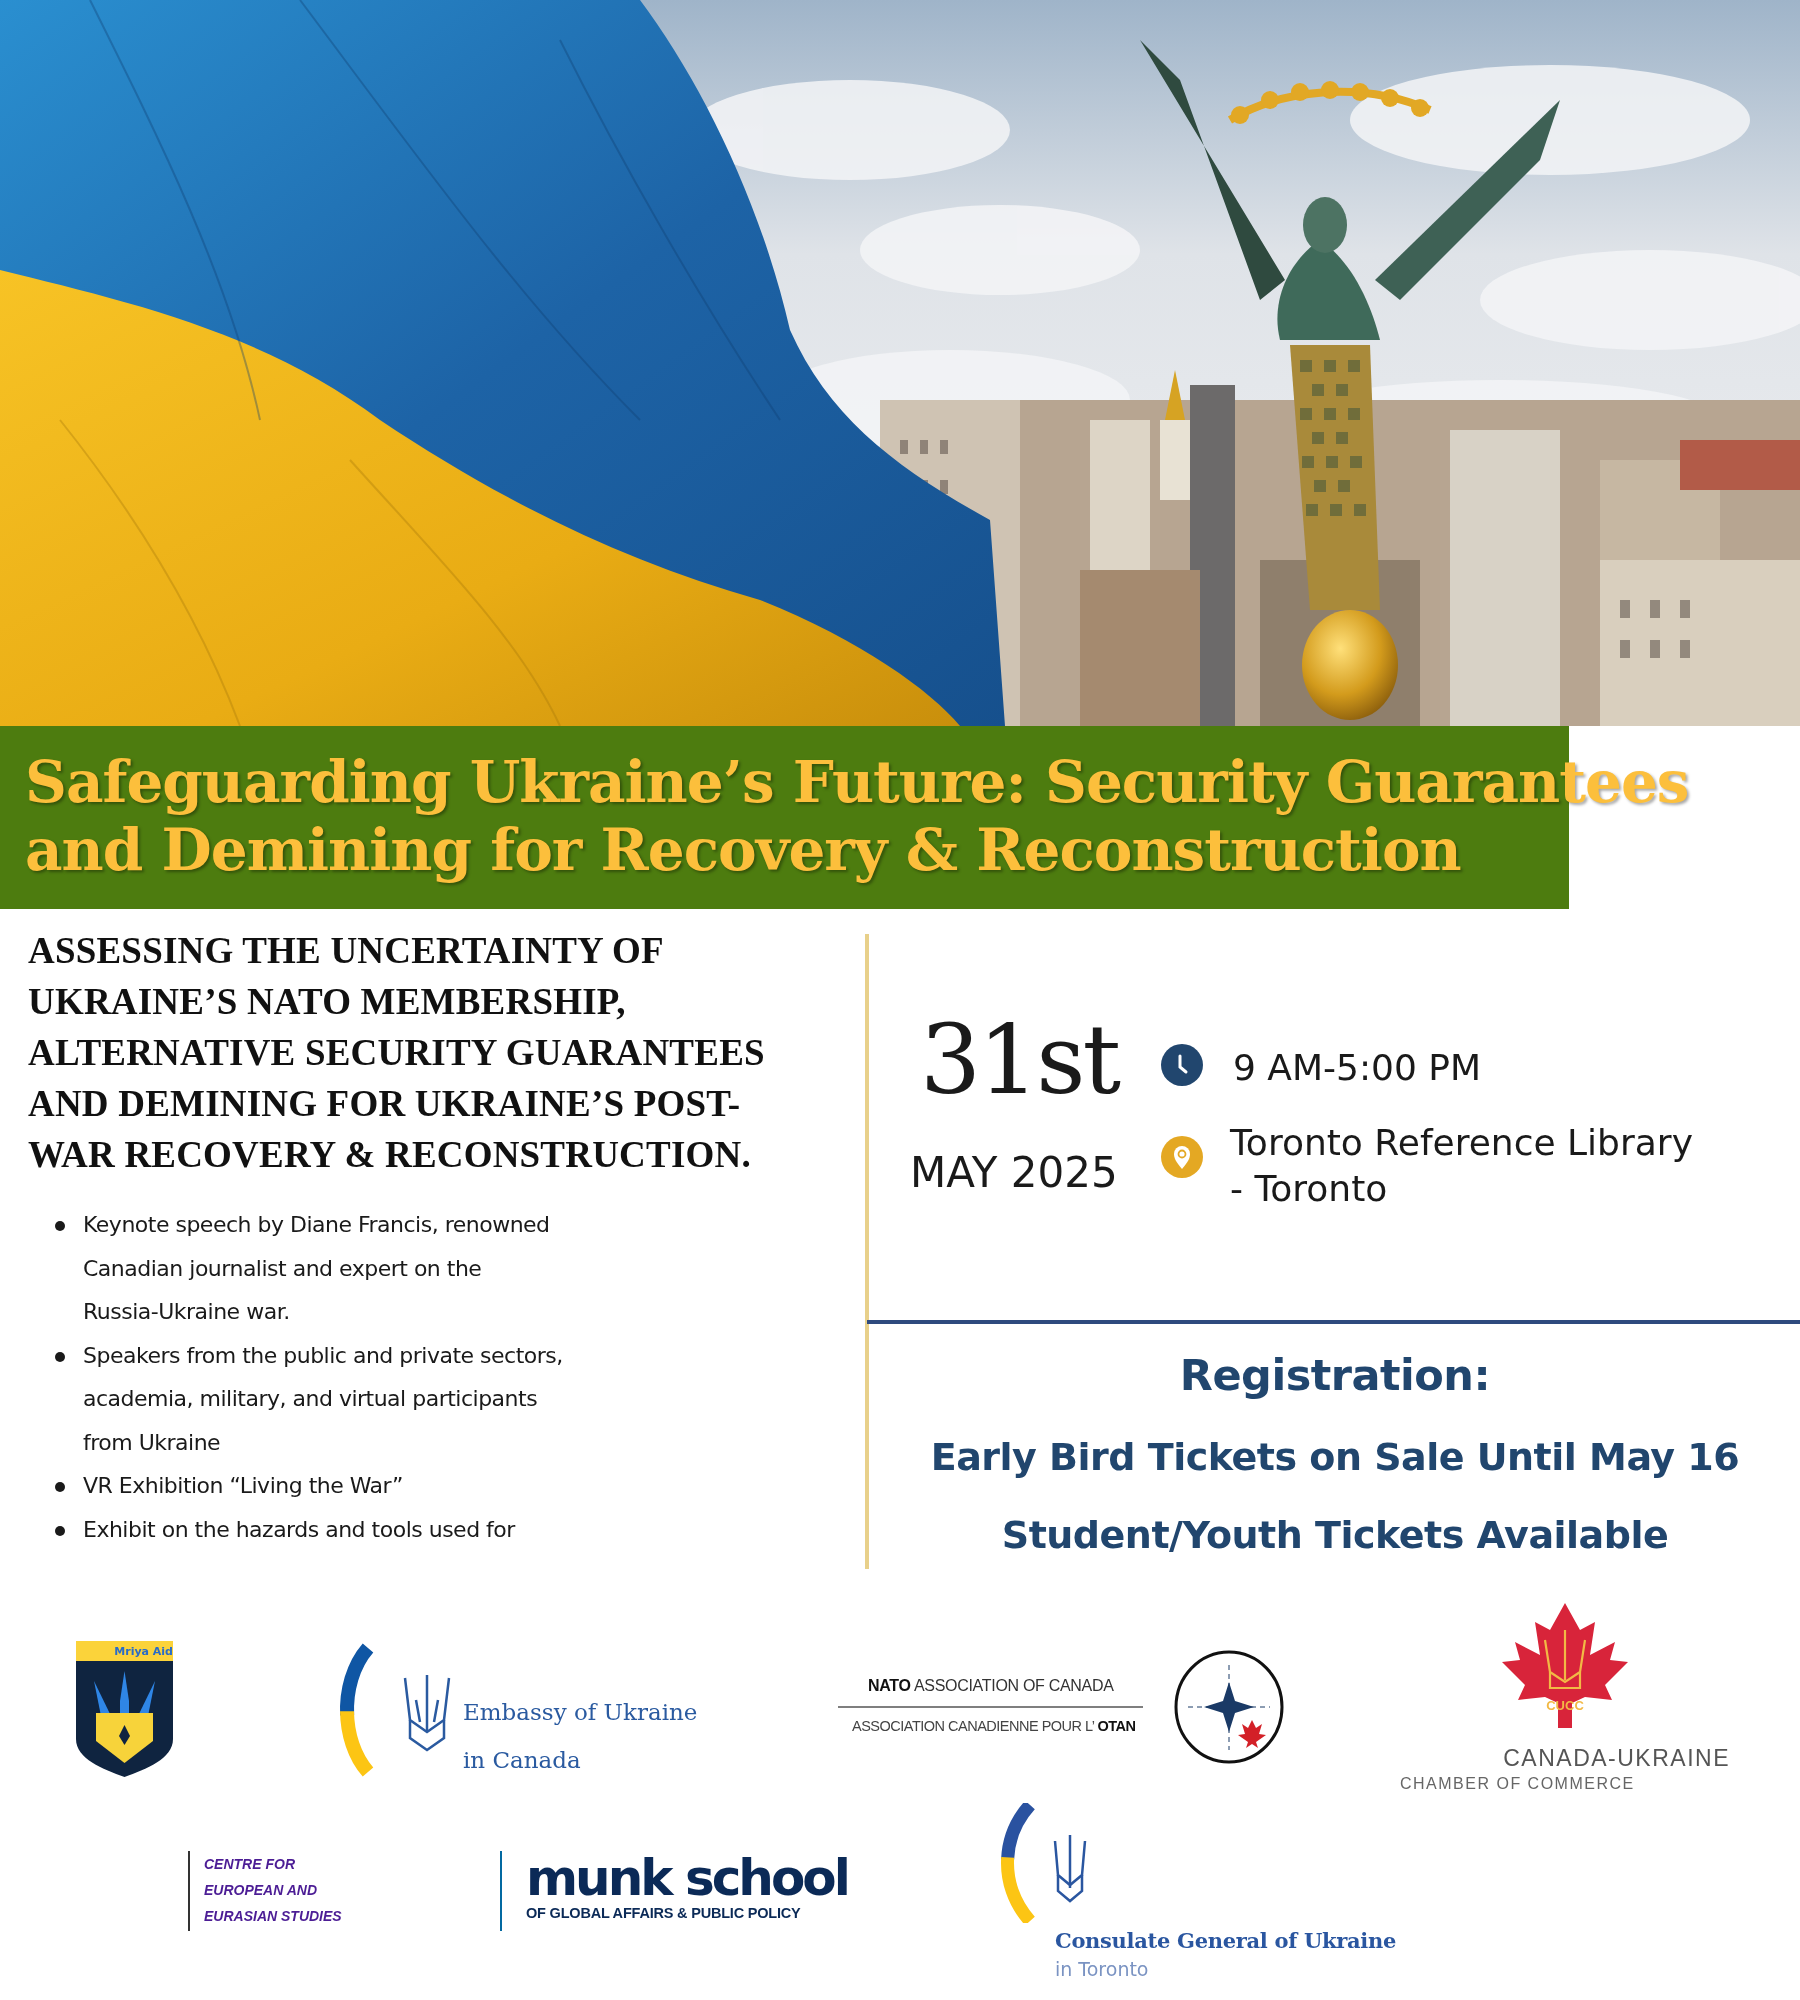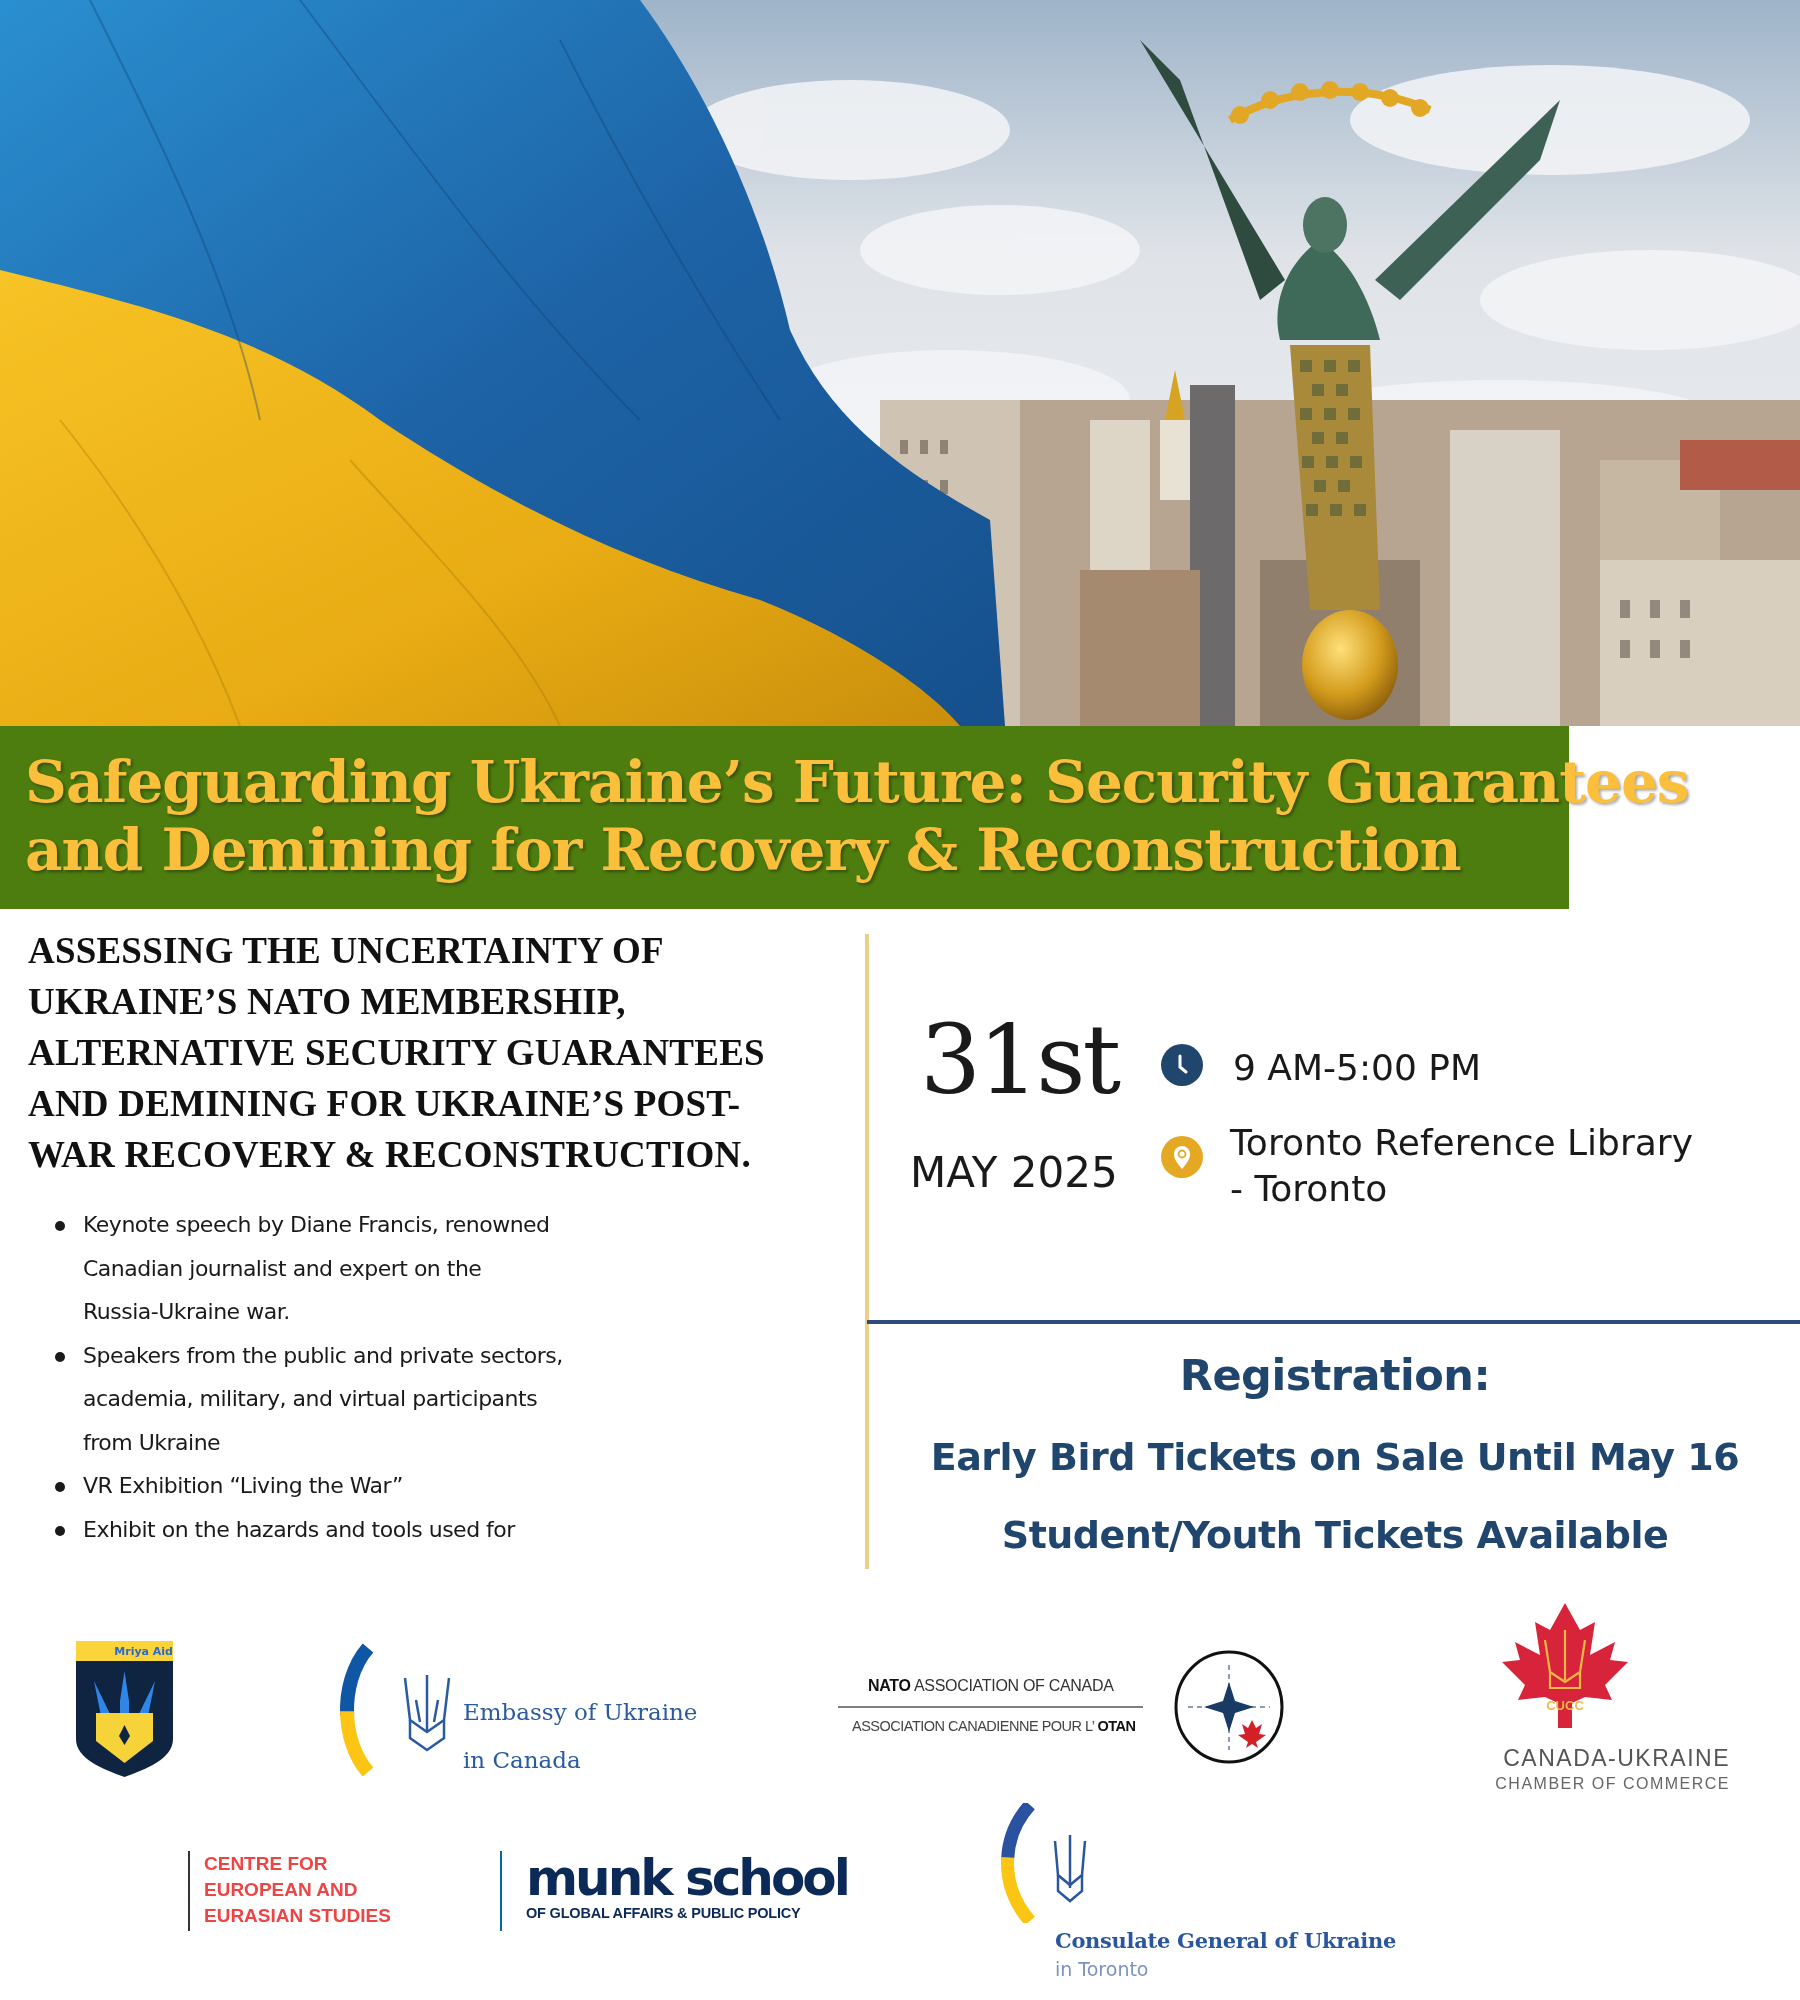--- a/index.html
+++ b/index.html
@@ -62,23 +62,23 @@
   .embassy { left: 330px; top: 1640px; width: 400px; height: 140px; }
   .embassy-text { position: absolute; left: 133px; top: 38px; font-family: "DejaVu Serif", "Liberation Serif", serif;
     font-size: 23px; line-height: 28px; color: #2a5aa0; white-space: nowrap; }
   .embassy-text span { display: block; margin-top: 20px; }
   .nato { left: 838px; top: 1650px; width: 450px; height: 120px; }
   .nato-top { position: absolute; left: 30px; top: 27px; font-family: "Liberation Sans", sans-serif; font-size: 16px; color: #333; white-space: nowrap; letter-spacing: -0.3px; }
   .nato-bottom { position: absolute; left: 14px; top: 68px; font-family: "Liberation Sans", sans-serif; font-size: 14.5px; color: #444; white-space: nowrap; letter-spacing: -0.5px; }
   .nato b { color: #111; }
   .cucc { left: 1400px; top: 1600px; width: 330px; height: 200px; }
   .cucc-name { position: absolute; left: 0; top: 145px; width: 330px; text-align: right; font-family: "Liberation Sans", sans-serif; font-size: 23px; letter-spacing: 1.5px; color: #555; white-space: nowrap; }
-  .cucc-sub { position: absolute; left: 0; top: 175px; width: 330px; text-align: right; font-family: "Liberation Sans", sans-serif; font-size: 16px; letter-spacing: 1.5px; color: #666; white-space: nowrap; }
+  .cucc-sub { position: absolute; left: 0; top: 175px; width: 330px; text-align: left; font-family: "Liberation Sans", sans-serif; font-size: 16px; letter-spacing: 1.5px; color: #666; white-space: nowrap; }
   .cees { left: 188px; top: 1851px; width: 200px; height: 80px; border-left: 2px solid #333; padding-left: 14px; }
-  .cees span { display: block; font-family: "Liberation Sans", sans-serif; font-weight: bold; font-size: 19px; line-height: 26px; color: #ef4444; white-space: nowrap; }
+  .cees span { display: block; font-family: "Liberation Sans", sans-serif; font-weight: bold; font-size: 14px; line-height: 26px; color: #4c1d95; white-space: nowrap; font-style: italic; }
   .munk { left: 500px; top: 1851px; width: 380px; height: 80px; border-left: 2px solid #0369a1; padding-left: 24px; }
   .munk-main { display: block; font-family: "DejaVu Sans", sans-serif; font-weight: bold; font-size: 50px; line-height: 54px; color: #0b2a57; letter-spacing: -3px; white-space: nowrap; }
   .munk-sub { display: block; font-family: "Liberation Sans", sans-serif; font-weight: bold; font-size: 14.5px; color: #0b2a57; white-space: nowrap; letter-spacing: -0.2px; }
   .consulate { left: 995px; top: 1803px; width: 440px; height: 190px; }
   .consulate-name { position: absolute; left: 60px; top: 125px; font-family: "DejaVu Serif", serif; font-weight: bold; font-size: 21px; color: #2a56a0; white-space: nowrap; letter-spacing: -0.3px; }
   .consulate-sub { position: absolute; left: 60px; top: 155px; font-family: "DejaVu Sans", sans-serif; font-size: 19px; color: #7a93c2; white-space: nowrap; }
 </style>
 </head>
 <body>
 

